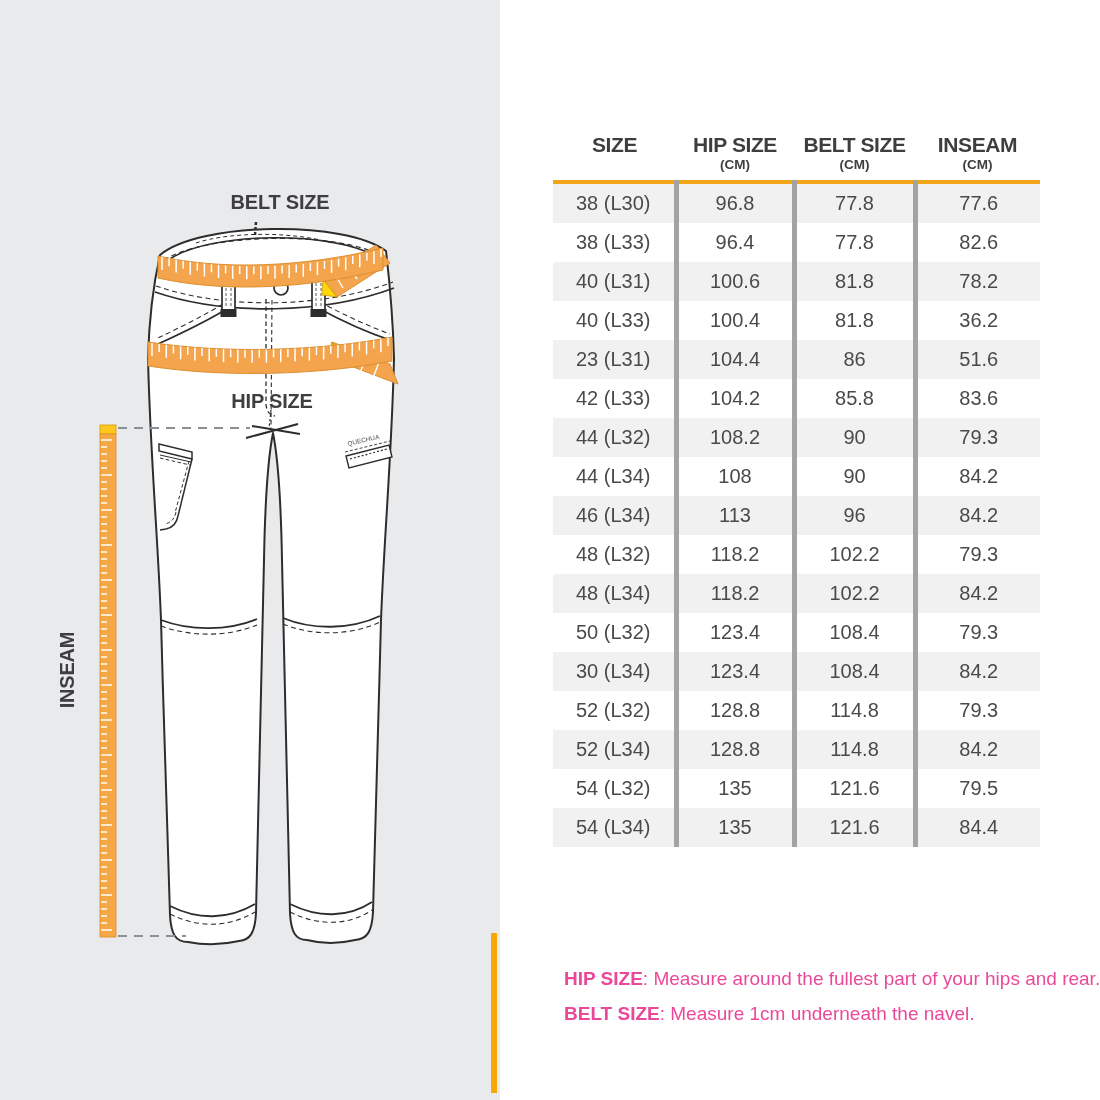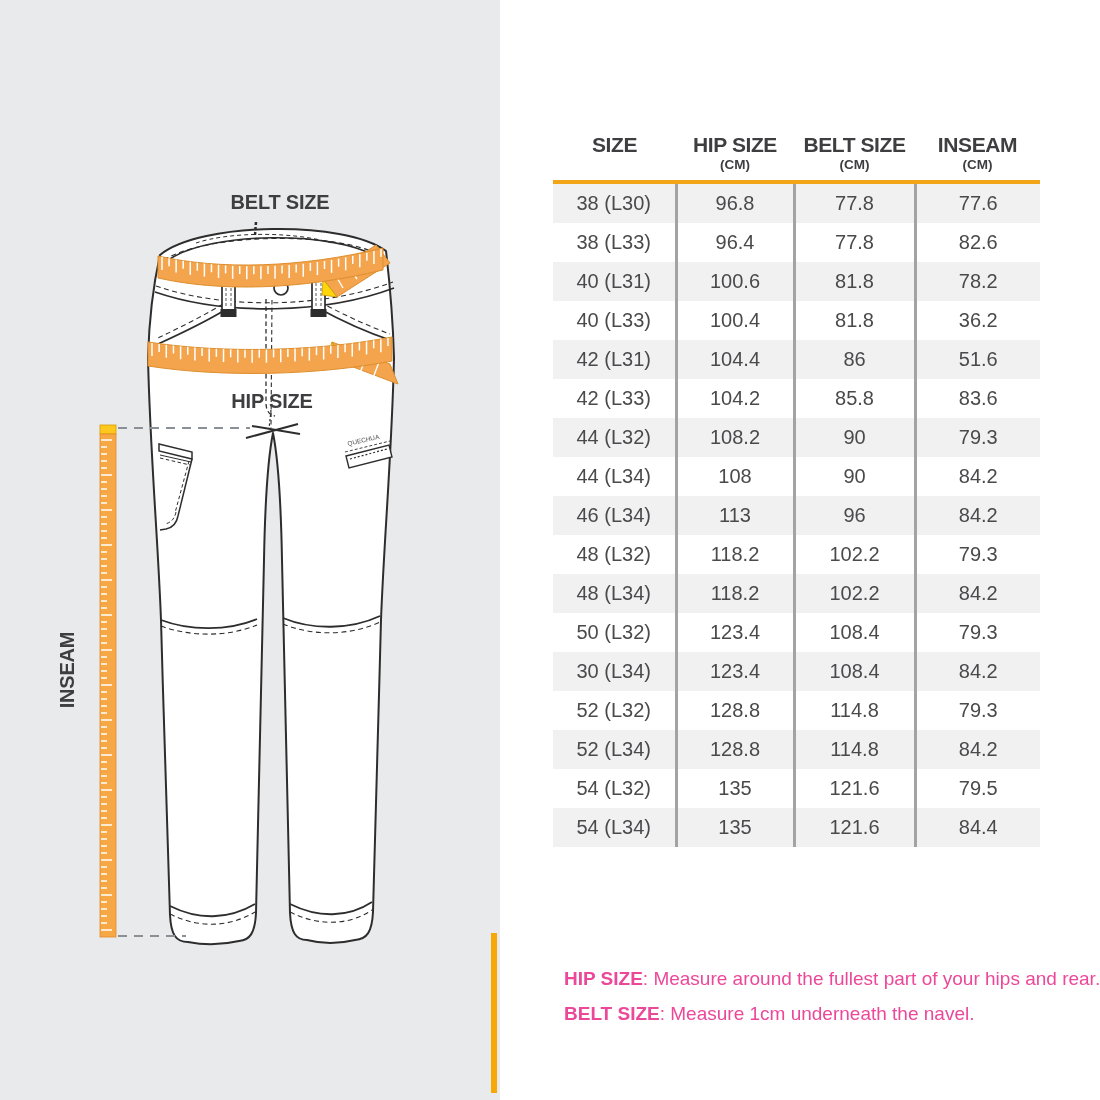--- a/index.html
+++ b/index.html
@@ -16,21 +16,21 @@
   .lbl-inseam{left:67px;top:670px;transform:translate(-50%,-50%) rotate(-90deg);}
   .size-table{position:absolute;left:553px;top:130px;width:487px;border-collapse:collapse;
               table-layout:fixed;}
   .size-table th{font-size:21px;font-weight:700;color:#3E3E40;letter-spacing:-0.4px;
                  vertical-align:top;line-height:1.05;
                  padding:4px 0 7px;border-bottom:4px solid #F2A516;}
   .size-table th .sub{display:block;font-size:13.5px;font-weight:700;letter-spacing:0;
                       margin-top:2px;min-height:15px;}
   .size-table td{height:39px;text-align:center;font-size:20px;color:#4A4A4C;padding:0;}
   .size-table tbody tr:nth-child(odd){background:#F1F1F2;}
-  .size-table td + td{border-left:3px solid #a3a3a3;}
+  .size-table td + td{border-left:5px solid #a3a3a3;}
   .notes{position:absolute;left:564px;top:961px;font-size:19px;color:#ec4899;
          line-height:35px;white-space:nowrap;}
   .notes b{font-weight:700;}
 </style>
 </head>
 <body>
 
 <div class="stage">
 
   <div class="panel"></div>
@@ -341,21 +341,21 @@
           <td>81.8</td>
           <td>78.2</td>
         </tr>
         <tr>
           <td>40 (L33)</td>
           <td>100.4</td>
           <td>81.8</td>
           <td>36.2</td>
         </tr>
         <tr>
-          <td>42 (L31)</td>
+          <td>23 (L31)</td>
           <td>104.4</td>
           <td>86</td>
           <td>51.6</td>
         </tr>
         <tr>
           <td>42 (L33)</td>
           <td>104.2</td>
           <td>85.8</td>
           <td>83.6</td>
         </tr>

